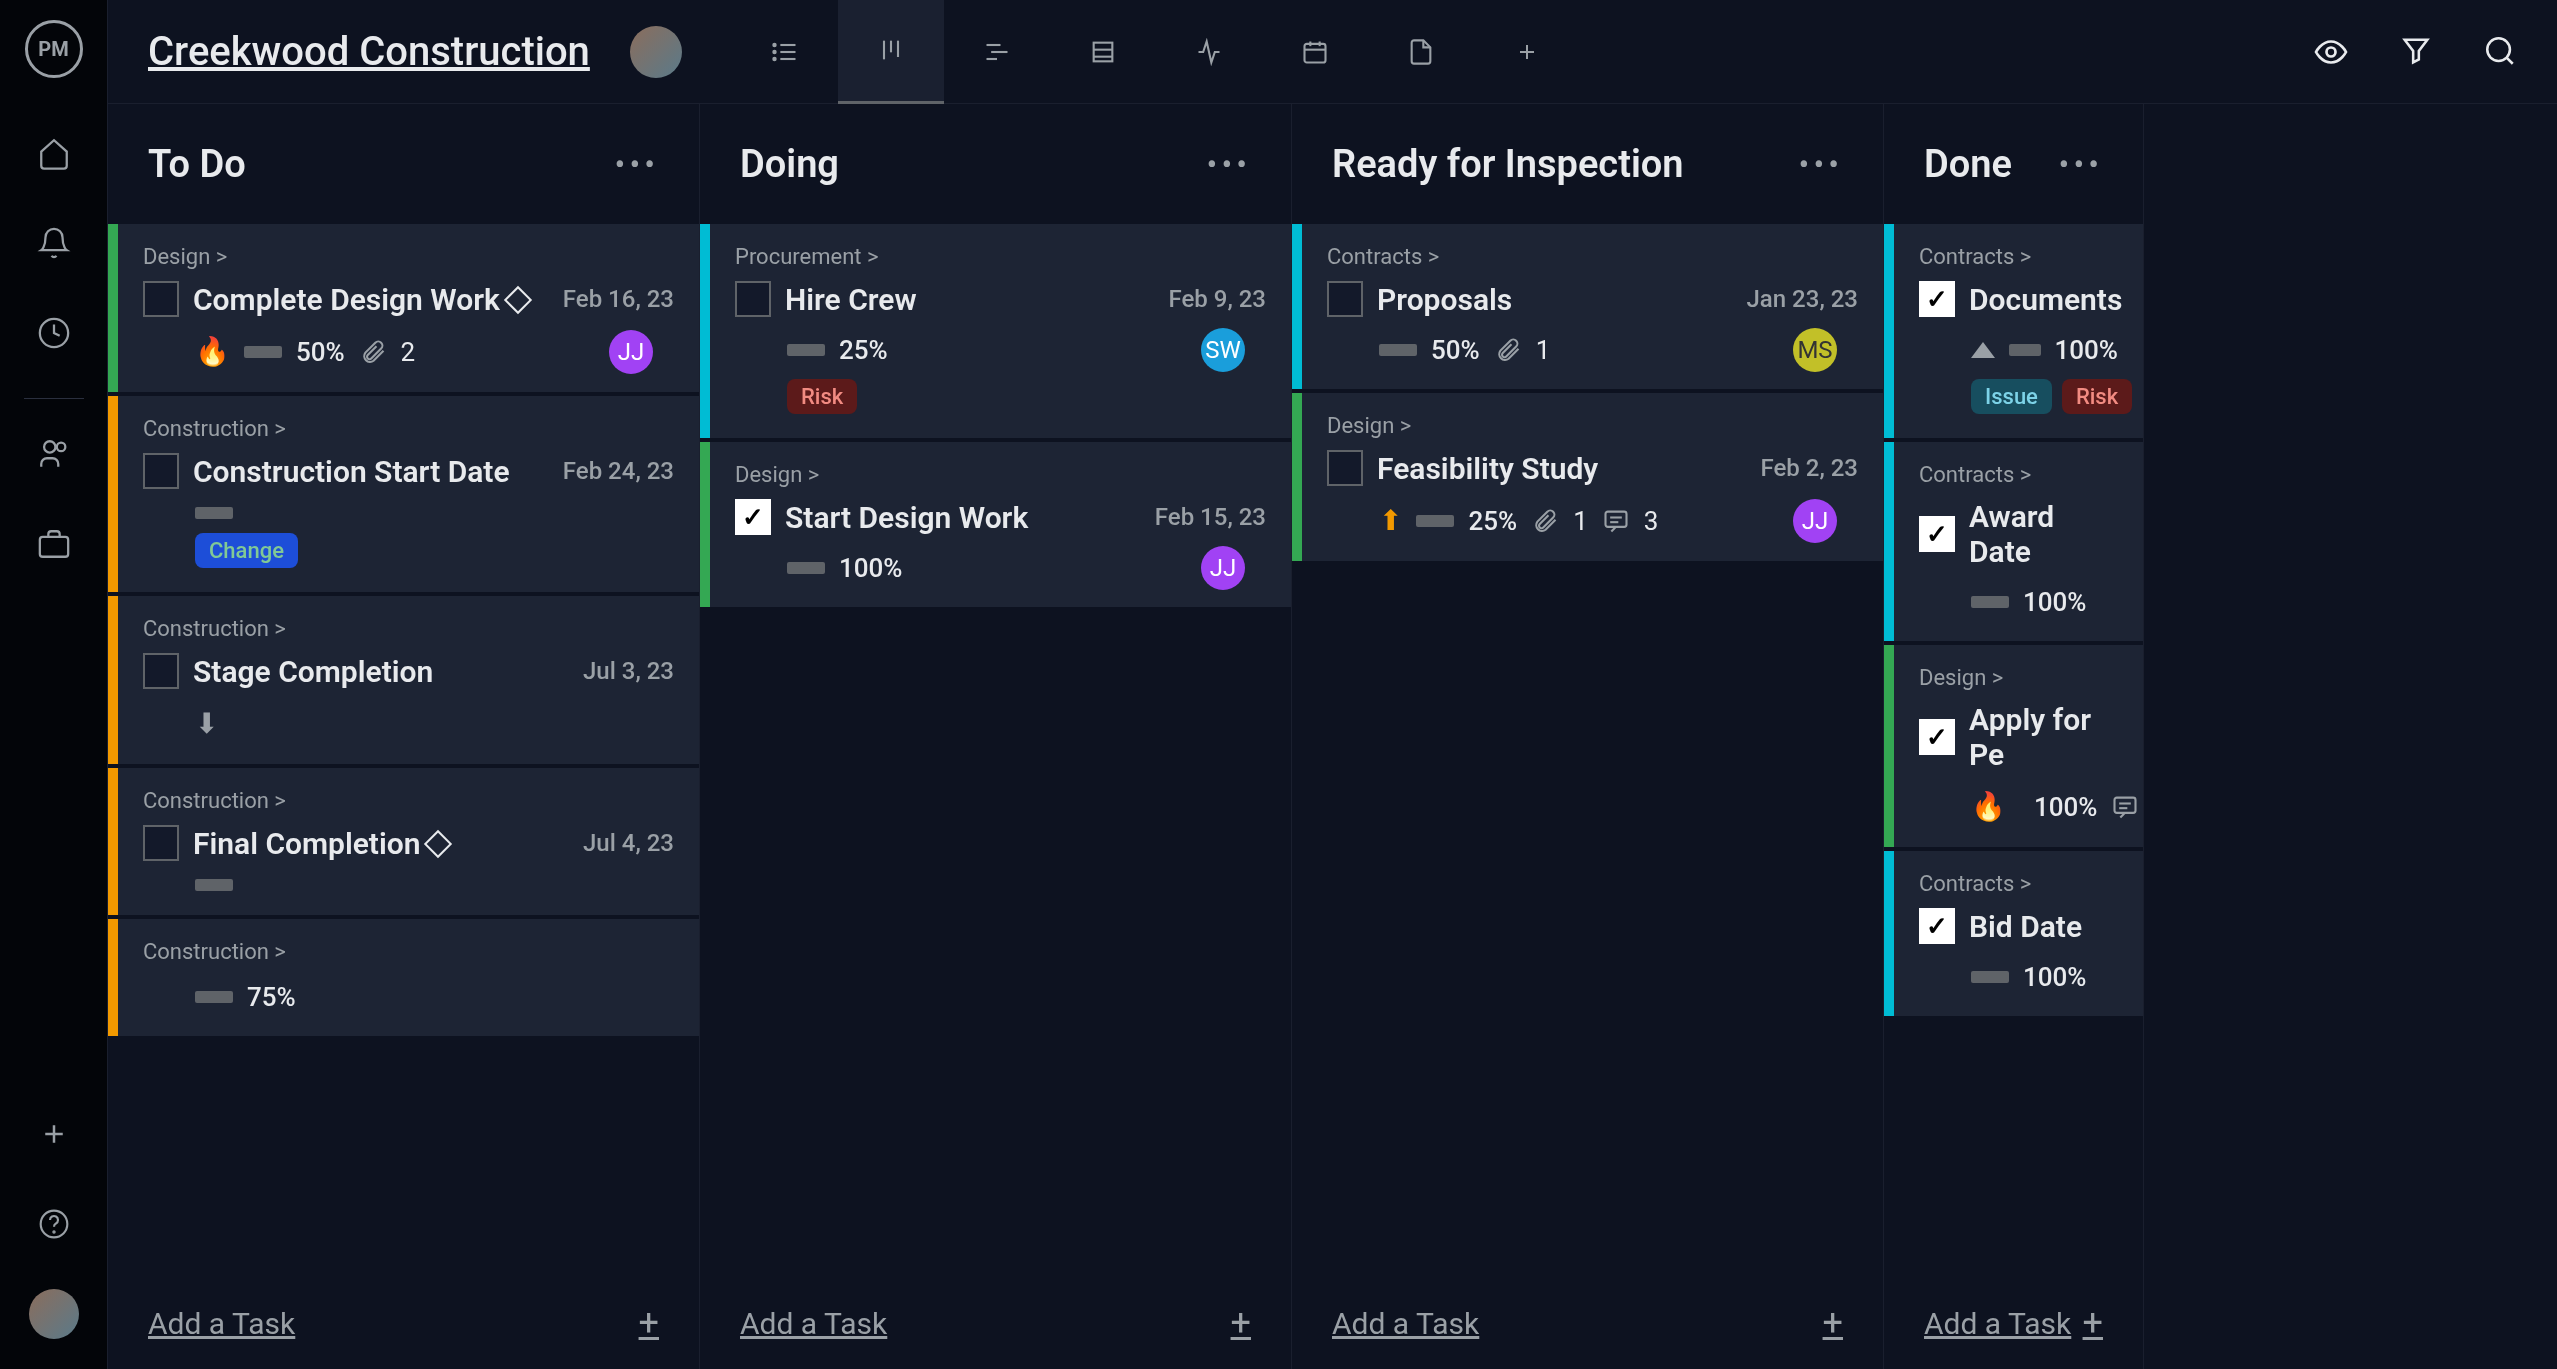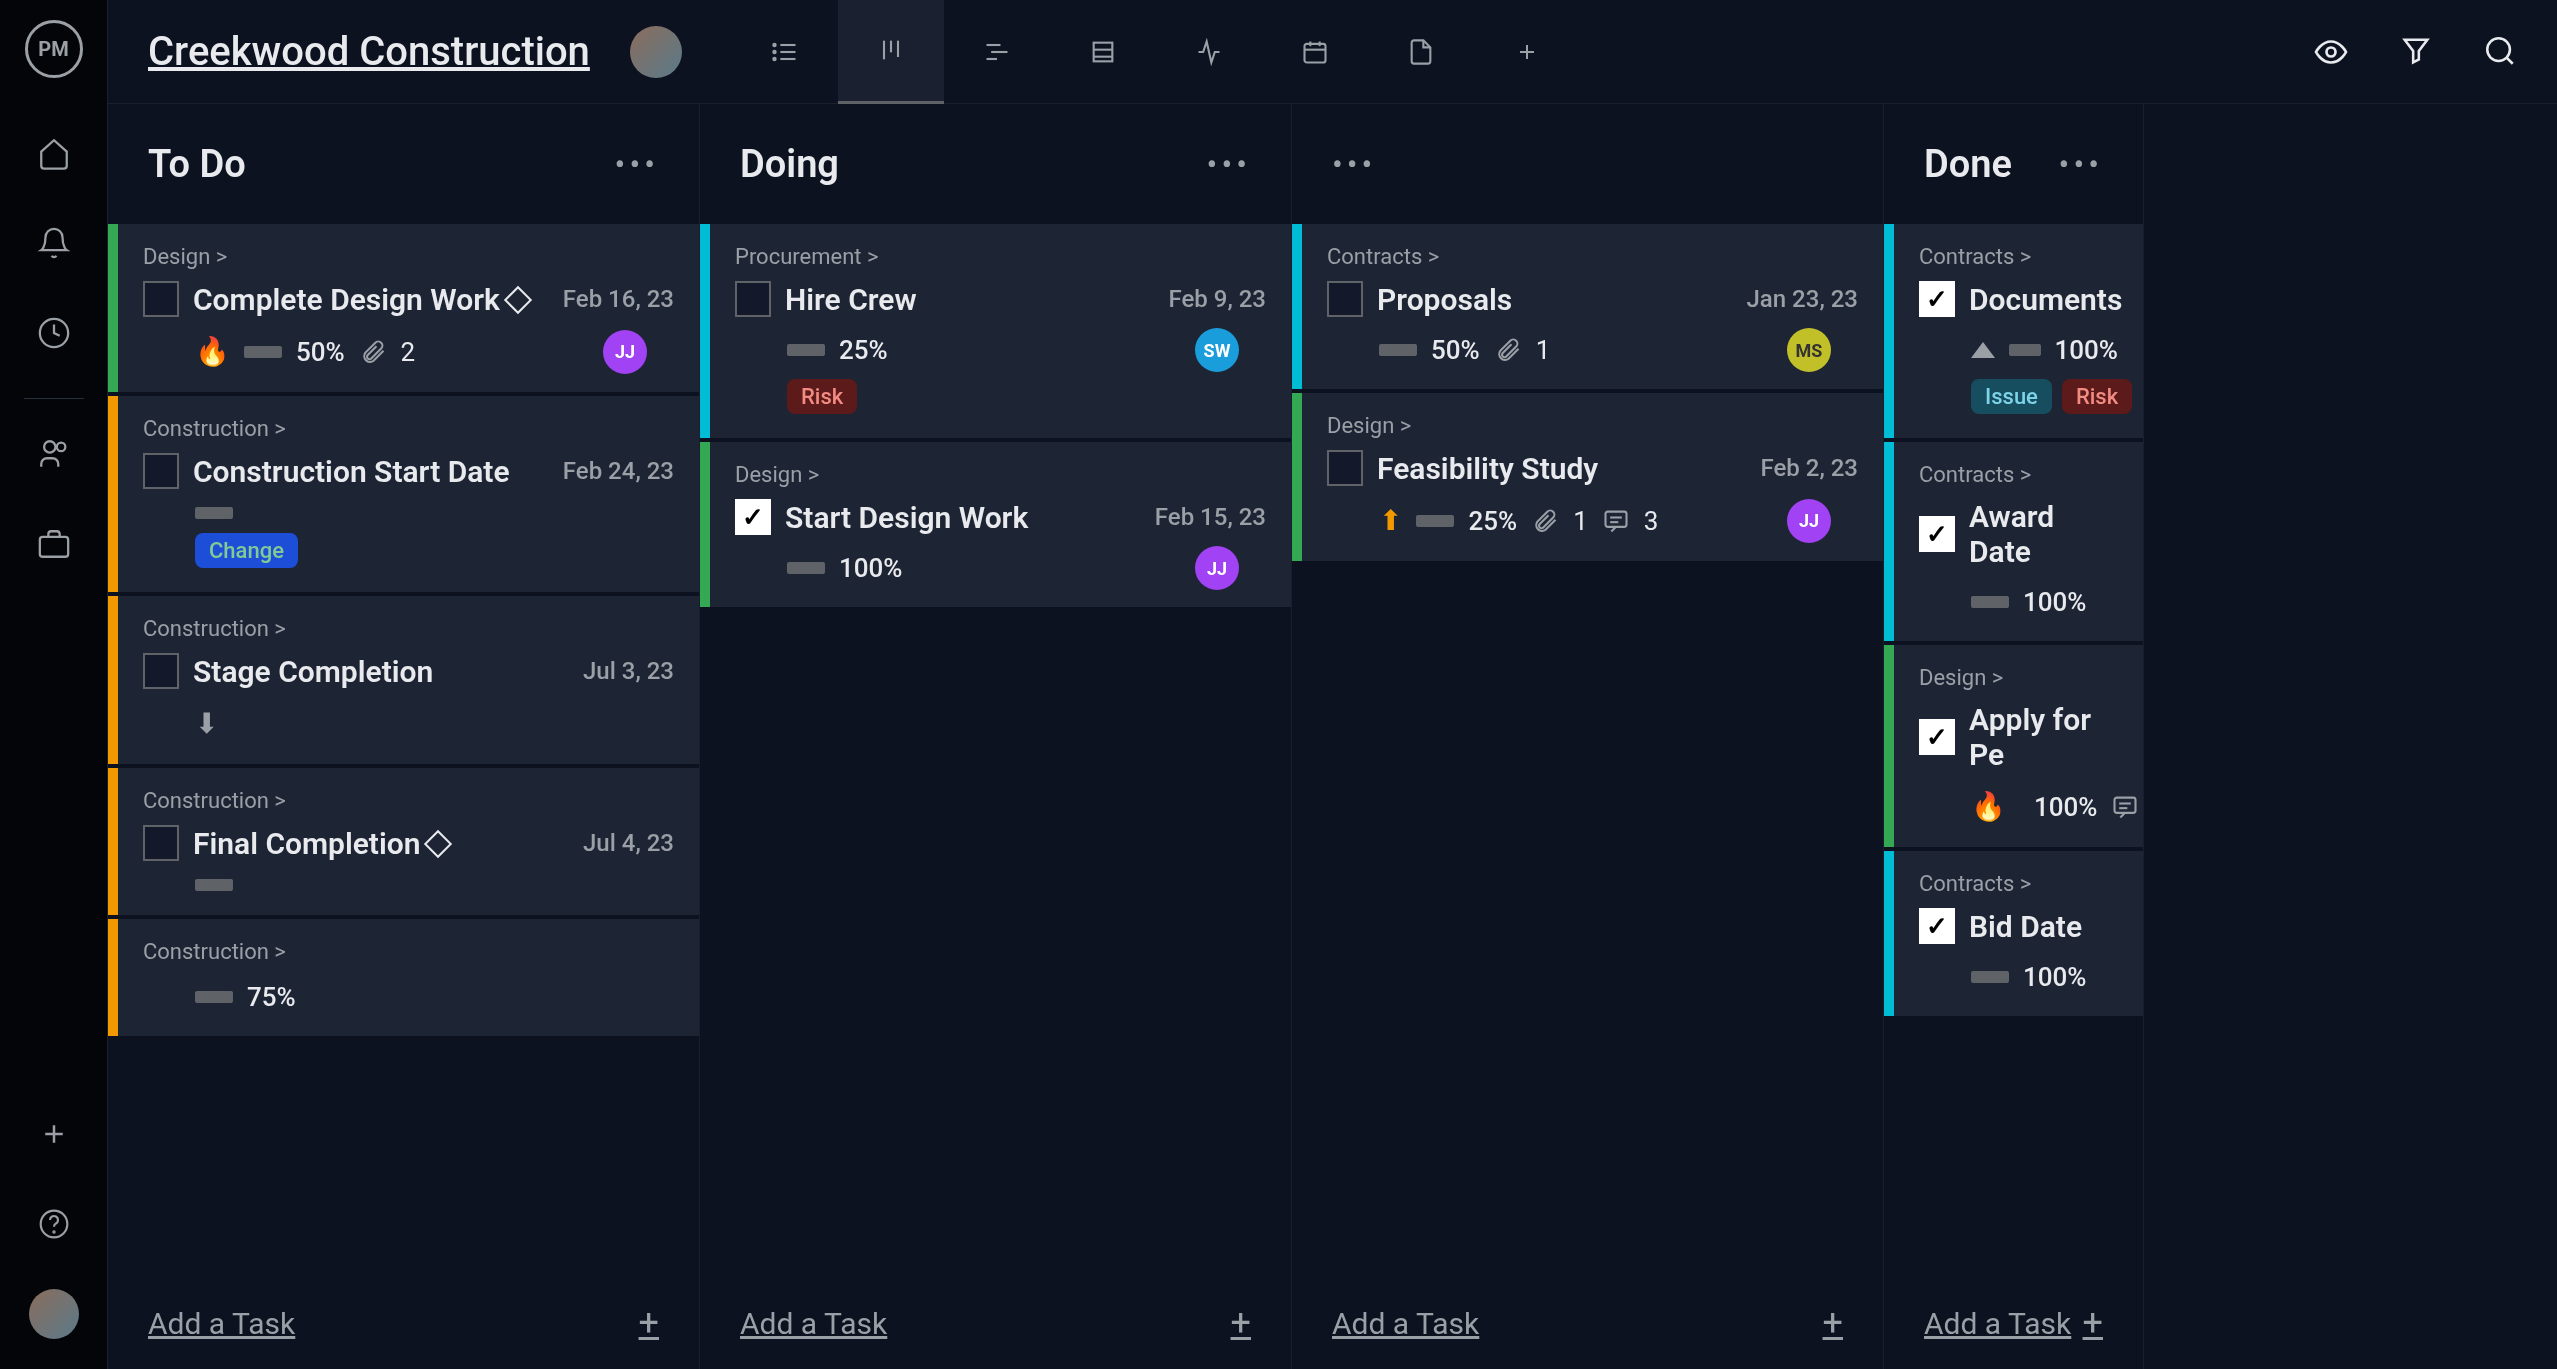--- a/index.html
+++ b/index.html
@@ -229,26 +229,26 @@
     .attach-icon { color: #9aa0a6; }
     .attach-count { font-size: 26px; color: #e8eaed; }
     .comment-icon { color: #9aa0a6; }
     .avatar-chip {
       width: 44px;
       height: 44px;
       border-radius: 50%;
       display: flex;
       align-items: center;
       justify-content: center;
-      font-size: 18px;
-      font-weight: 700;
+      font-size: 24px;
+      font-weight: 400;
       color: #fff;
       margin-left: auto;
       position: absolute;
-      right: 27px;
+      right: 21px;
     }
     .avatar-purple { background: #a142f4; }
     .avatar-blue { background: #1a9edb; }
     .avatar-olive { background: #c2c028; color: #333; }
     .tag-row { display: flex; gap: 10px; margin-top: 14px; margin-left: 52px; }
     .tag {
       padding: 5px 14px;
       border-radius: 8px;
       font-size: 22px;
       font-weight: 500;
@@ -536,20 +536,21 @@
             </div>
           </div>
         </div>
         <div class="add-task">
           <span>Add a Task</span>
           <span class="plus-icon">+</span>
         </div>
       </div>
       <div class="column">
         <div class="column-header">
+          <div class="column-title">Ready for Inspection</div>
     <div class="column-menu">•••</div>
         </div>
         <div class="cards">
           <div class="card blue">
             <div class="card-breadcrumb">Contracts &gt;</div>
             <div class="card-row card-row-top">
       <div class="card-checkbox "></div>
       <div class="card-title">Proposals</div>
       <div class="card-date">Jan 23, 23</div>
     </div>

